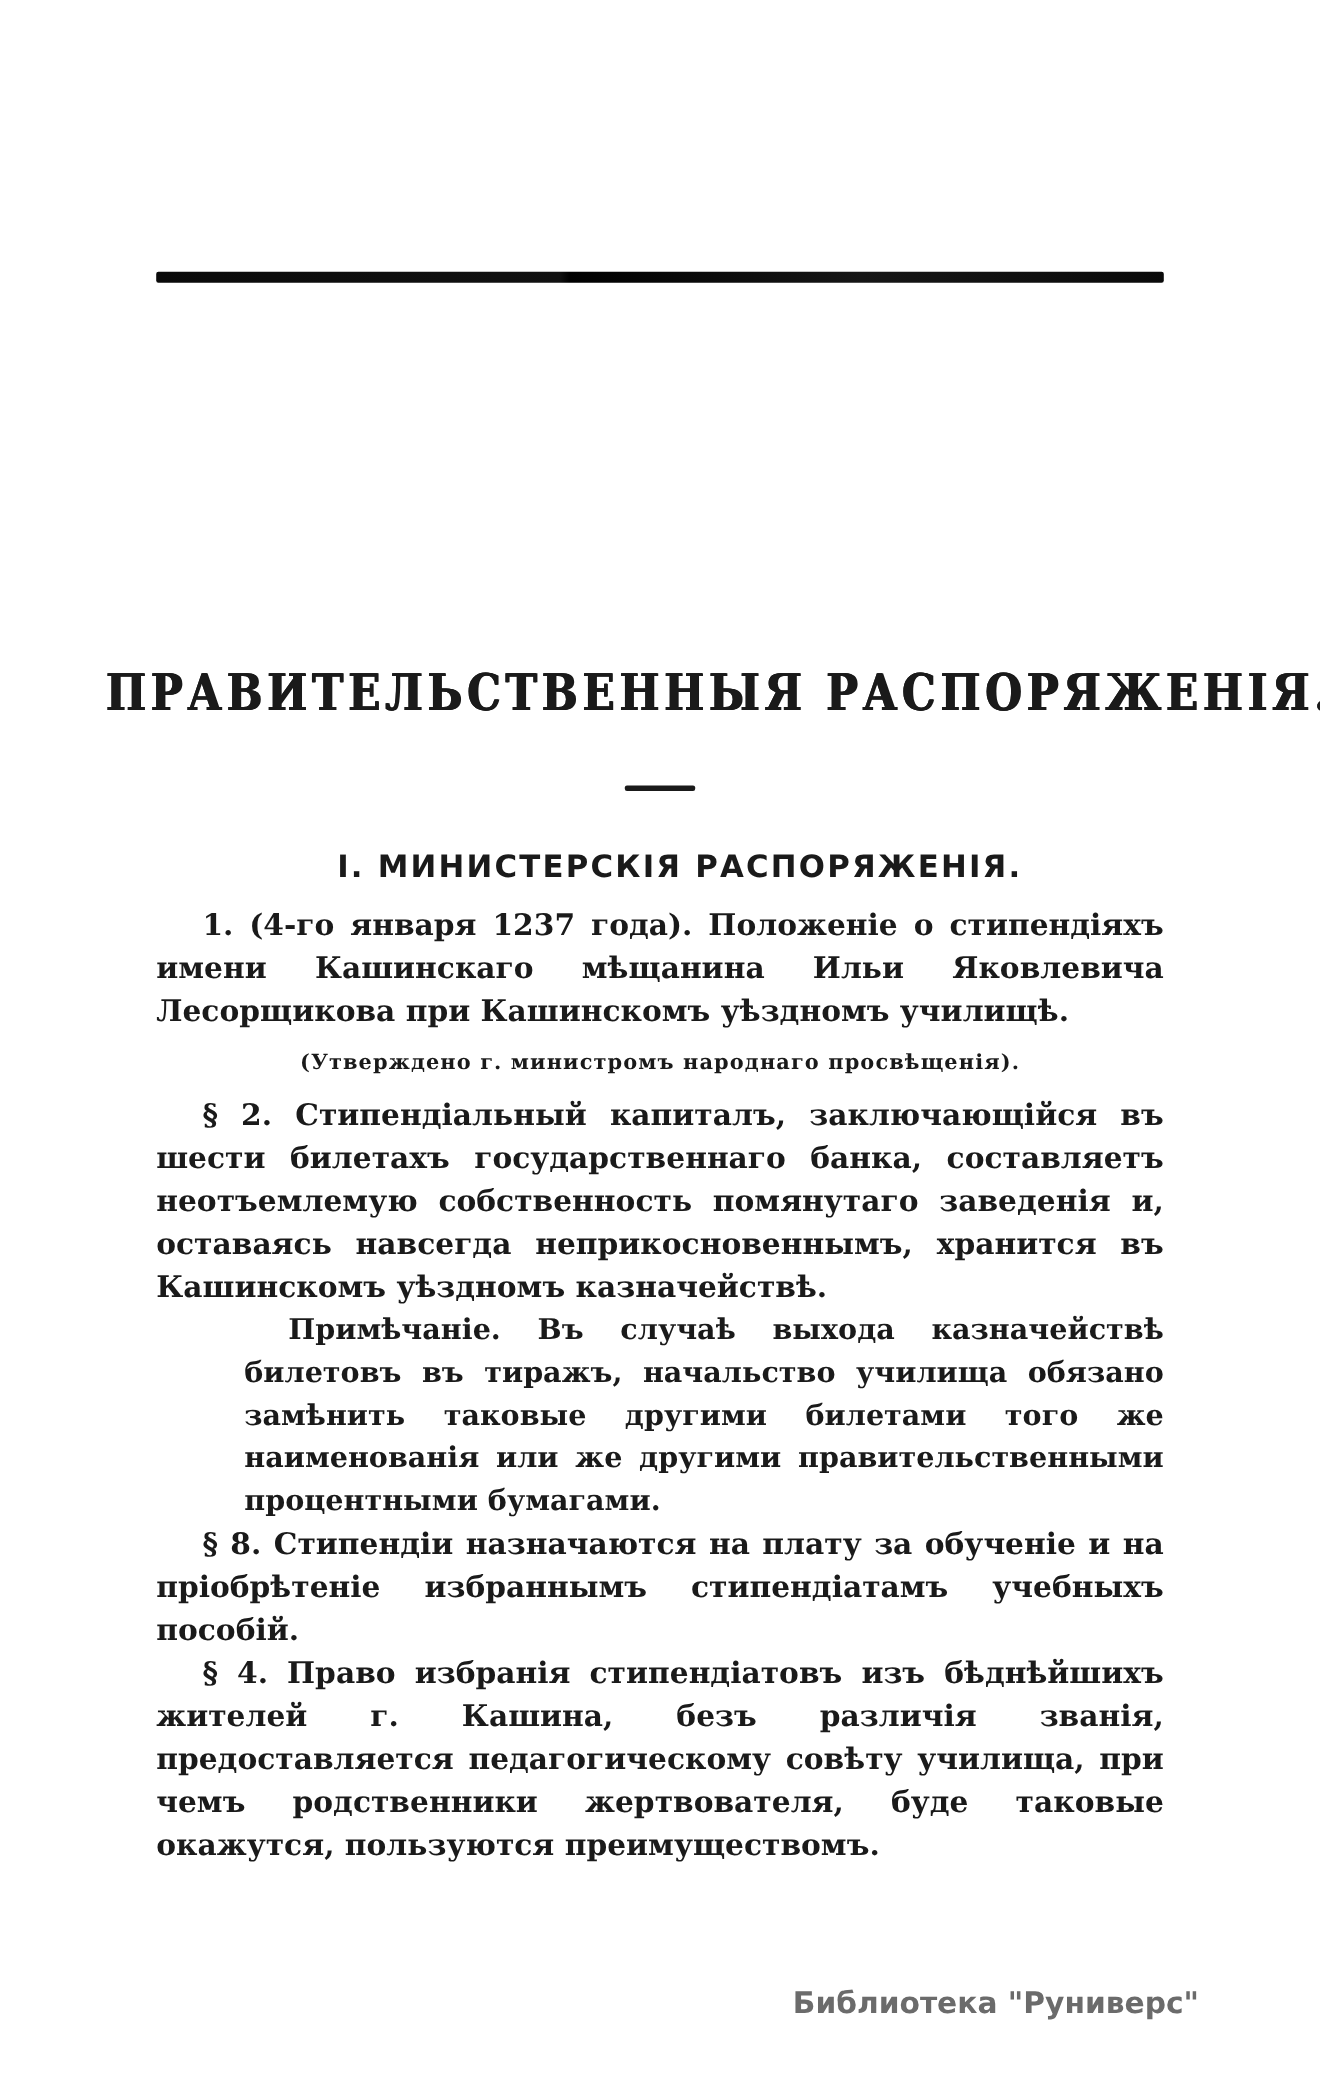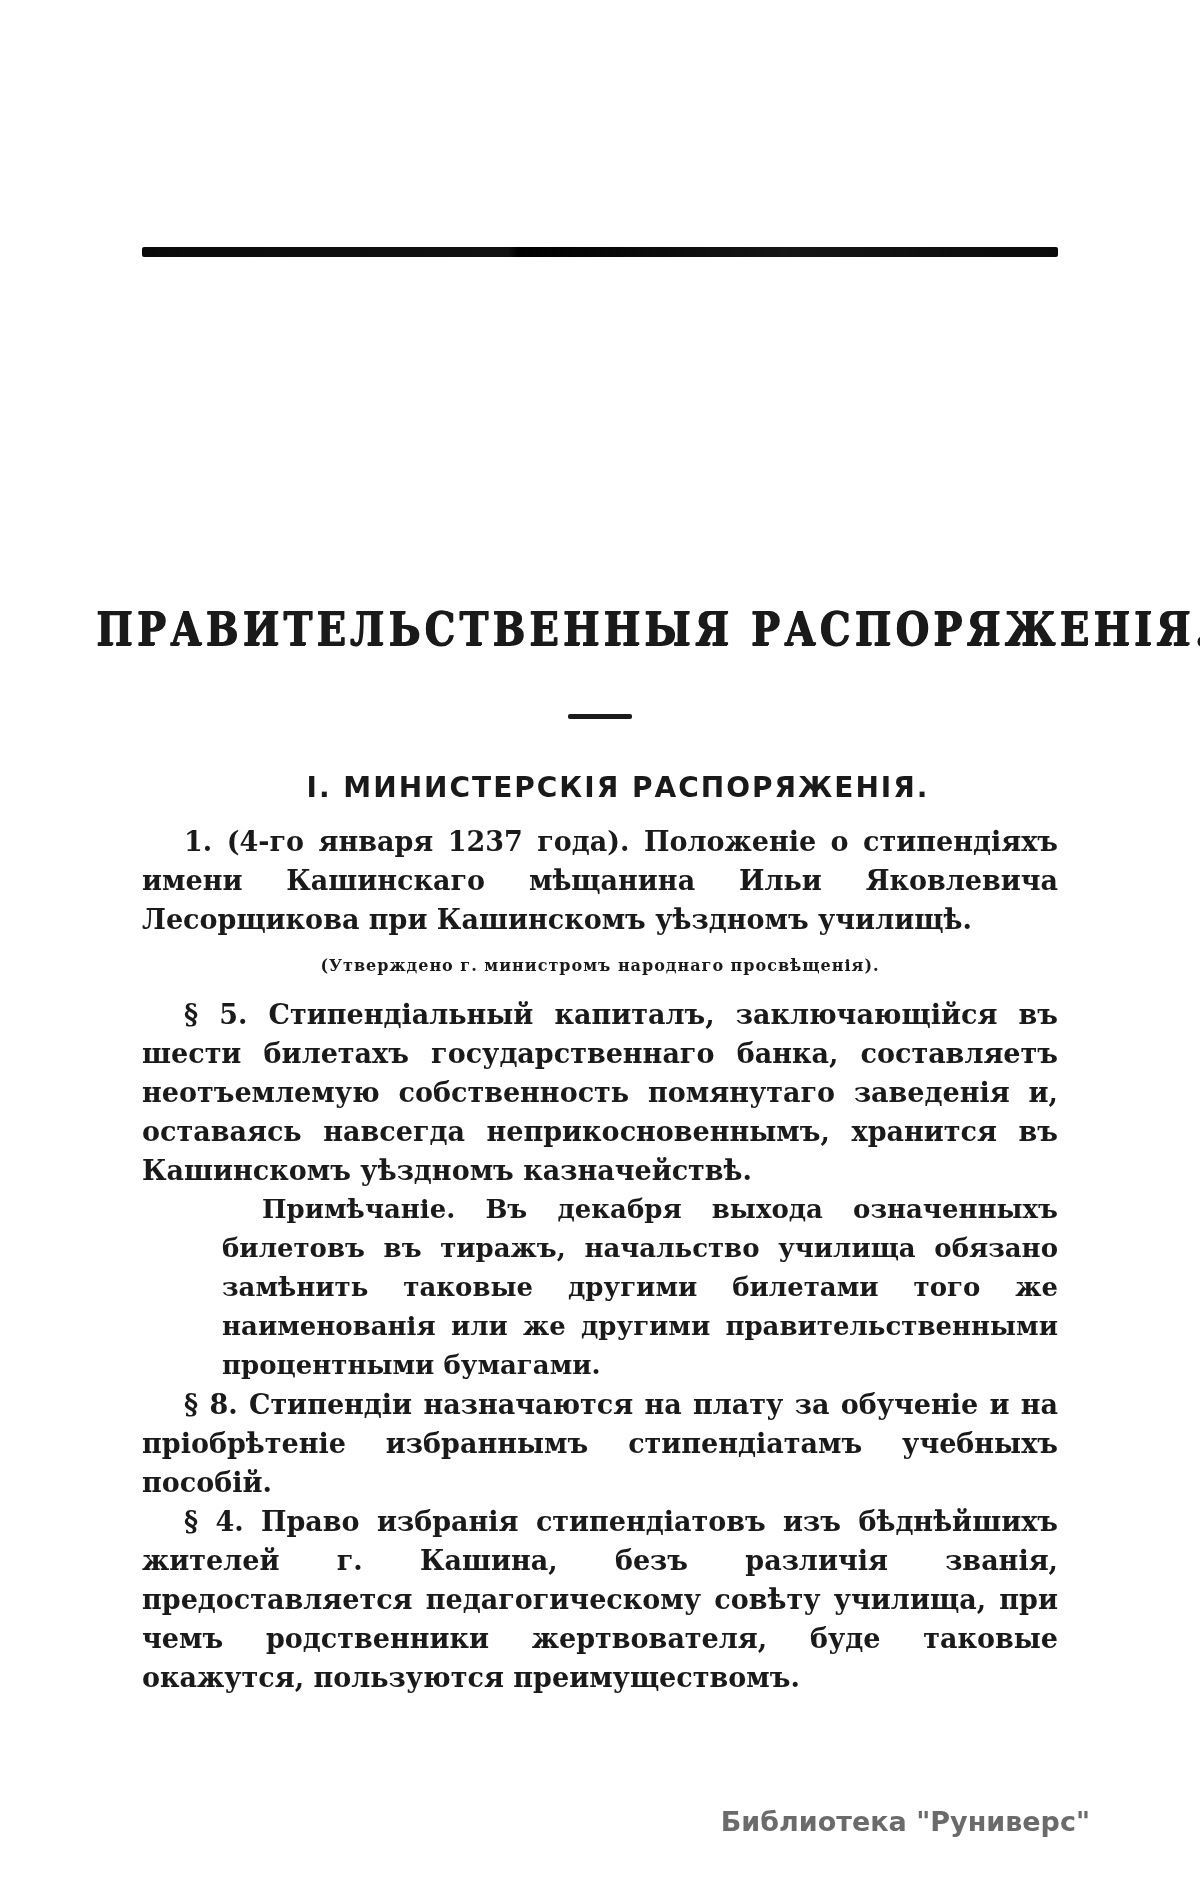--- a/index.html
+++ b/index.html
@@ -73,21 +73,21 @@
     font-weight: bold;
     text-align: justify;
   }
   .content p {
     margin: 0;
     text-indent: 42px;
   }
   .approval {
     text-align: center;
     text-indent: 0 !important;
-    font-size: 16px;
+    font-size: 19px;
     line-height: 30px;
     margin: 12px 0 14px 0 !important;
     letter-spacing: 1px;
   }
   .note {
     margin-left: 80px !important;
     width: 836px;
     font-size: 26px;
     text-indent: 40px !important;
   }
@@ -114,23 +114,23 @@
 
   <h2 class="section-title">I. МИНИСТЕРСКІЯ РАСПОРЯЖЕНІЯ.</h2>
 
   <div class="content">
 
     <p class="intro">1. (4-го января 1237 года). Положеніе о стипендіяхъ имени Кашинскаго мѣщанина Ильи Яковлевича Лесорщикова при Кашинскомъ уѣздномъ училищѣ.</p>
 
     <p class="approval">(Утверждено г. министромъ народнаго просвѣщенія).</p>
 
 
-    <p>§ 5. Стипендіальный капиталъ, заключающійся въ шести билетахъ государственнаго банка, составляетъ неотъемлемую собственность помянутаго заведенія и, оставаясь навсегда неприкосновеннымъ, хранится въ Кашинскомъ уѣздномъ казначействѣ.</p>
+    <p>§ 2. Стипендіальный капиталъ, заключающійся въ шести билетахъ государственнаго банка, составляетъ неотъемлемую собственность помянутаго заведенія и, оставаясь навсегда неприкосновеннымъ, хранится въ Кашинскомъ уѣздномъ казначействѣ.</p>
 
-    <p class="note">Примѣчаніе. Въ декабря выхода означенныхъ билетовъ въ тиражъ, начальство училища обязано замѣнить таковые другими билетами того же наименованія или же другими правительственными процентными бумагами.</p>
+    <p class="note">Примѣчаніе. Въ случаѣ выхода казначействѣ билетовъ въ тиражъ, начальство училища обязано замѣнить таковые другими билетами того же наименованія или же другими правительственными процентными бумагами.</p>
 
     <p>§ 8. Стипендіи назначаются на плату за обученіе и на пріобрѣтеніе избраннымъ стипендіатамъ учебныхъ пособій.</p>
 
     <p>§ 4. Право избранія стипендіатовъ изъ бѣднѣйшихъ жителей г. Кашина, безъ различія званія, предоставляется педагогическому совѣту училища, при чемъ родственники жертвователя, буде таковые окажутся, пользуются преимуществомъ.</p>
 
   </div>
 
   <div class="watermark">Библиотека "Руниверс"</div>
 
 </div>

